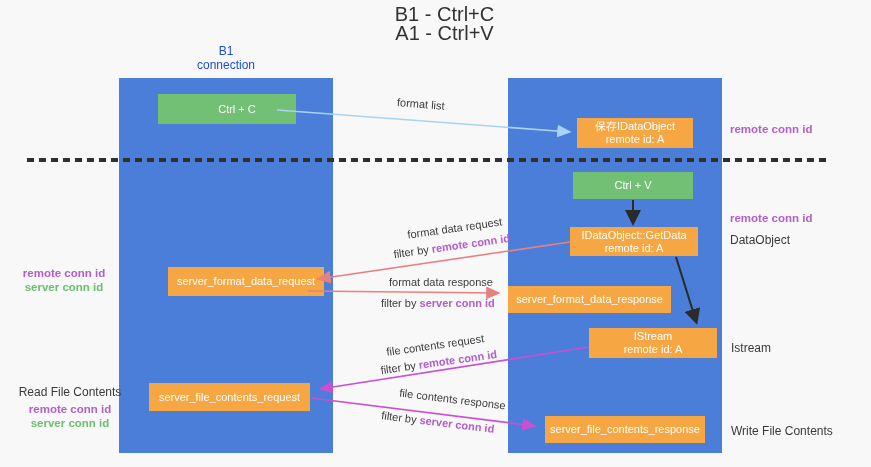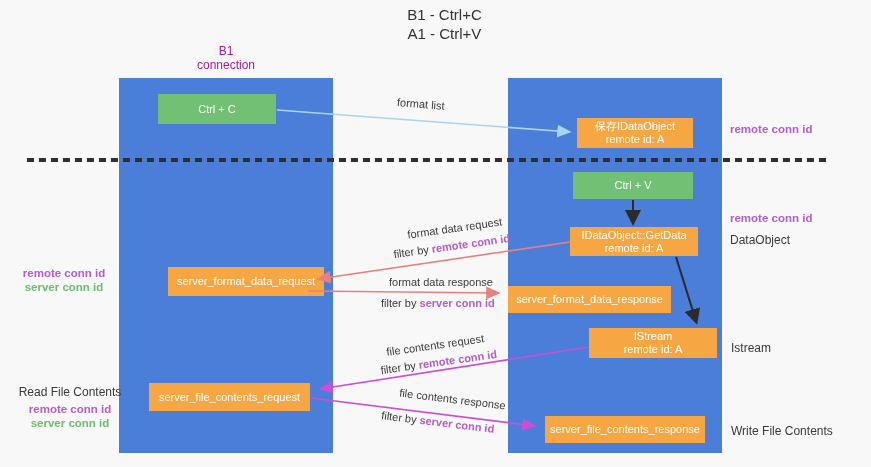--- a/index.html
+++ b/index.html
@@ -1,21 +1,21 @@
 <!DOCTYPE html>
 <html><head>
 <meta charset="utf-8">
 <style>
   html,body{margin:0;padding:0;background:#f8f8f8;}
   .canvas{position:relative;width:871px;height:467px;background:#f8f8f8;
           font-family:"Liberation Sans",sans-serif;color:#333;overflow:hidden;}
   .title{position:absolute;top:5px;left:18px;right:0;text-align:center;
-         font-size:15px;line-height:19px;color:#333;z-index:1;}
+         font-size:20px;line-height:19px;color:#333;z-index:1;}
   .col-header{position:absolute;top:44px;width:214px;text-align:center;
-              font-size:12px;line-height:14px;color:#a21caf;z-index:1;}
+              font-size:12px;line-height:14px;color:#1d4ed8;z-index:1;}
   .col{position:absolute;top:78px;width:214px;height:375px;background:#4a7ed8;z-index:1;}
   .box{position:absolute;display:flex;flex-direction:column;align-items:center;
        justify-content:center;color:#fff;font-size:11px;line-height:13px;
        text-align:center;z-index:3;white-space:nowrap;}
   .orange{background:#f6a743;}
   .green{background:#72c073;}
   .dashed{position:absolute;left:27px;top:158px;width:803px;height:4px;z-index:4;
           background:repeating-linear-gradient(90deg,#2f2f2f 0 7px,transparent 7px 12px);}
   svg.arrows{position:absolute;left:0;top:0;z-index:4;pointer-events:none;}
   .msg{position:absolute;font-size:11px;color:#3c3c3c;white-space:nowrap;z-index:5;
@@ -42,21 +42,21 @@
   <div class="col-header" style="left:119px;">
     <div>B1</div>
     <div>connection</div>
   </div>
 
   <div class="col" style="left:119px;"></div>
   <div class="col" style="left:508px;"></div>
 
   <div class="dashed"></div>
 
-  <div class="box green" style="left:158px;top:94px;width:118px;height:30px;">
+  <div class="box green" style="left:158px;top:94px;width:118px;height:30px;padding-left:20px;">
     <div>Ctrl + C</div>
   </div>
 
   <div class="box orange" style="left:577px;top:118px;width:116px;height:30px;">
     <div>保存IDataObject</div>
     <div>remote id: A</div>
   </div>
 
   <div class="box green" style="left:573px;top:172px;width:120px;height:27px;">
     <div>Ctrl + V</div>

